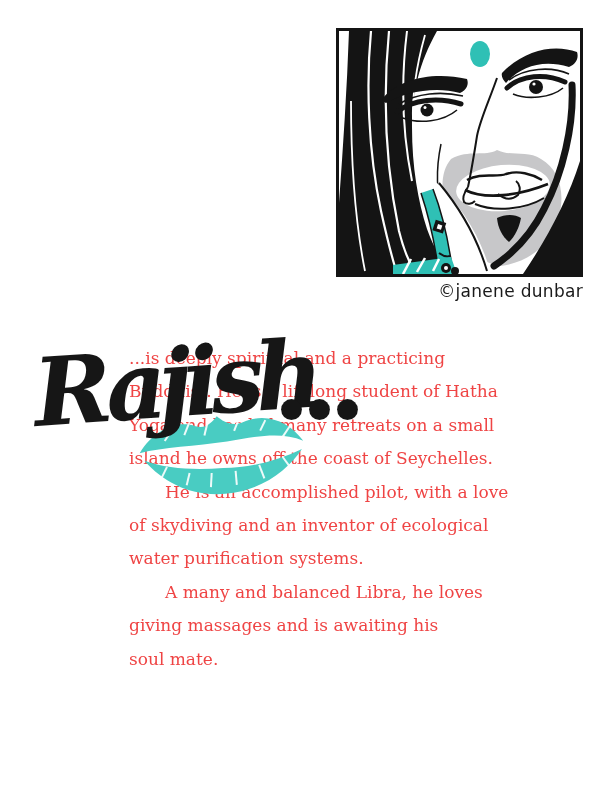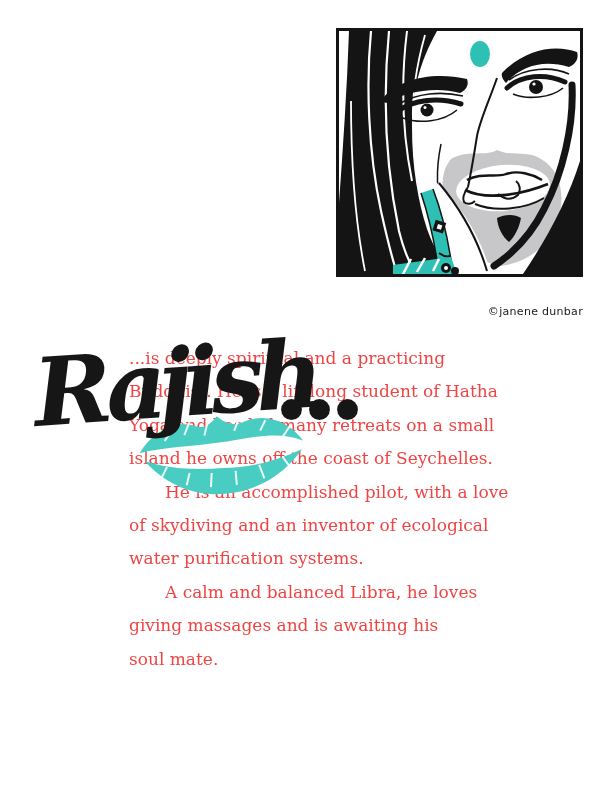--- a/index.html
+++ b/index.html
@@ -25,24 +25,23 @@
   }
   .portrait-frame svg { display: block; }
 
   .credit {
     position: absolute;
     top: 281px;
     left: 383px;
     width: 200px;
     text-align: right;
     font-family: "DejaVu Sans", sans-serif;
-    font-size: 11px;
+    font-size: 17px;
     letter-spacing: 0.3px;
     color: #1a1a1a;
-    margin-top: 24px;
   }
 
   
   .title-block { position: absolute; left: 0; top: 150px; width: 360px; height: 220px; }
   .lips-svg { position: absolute; left: 136px; top: 256px; z-index: 1; }
   .title-name {
     position: absolute;
     left: 34px;
     top: 196px;
     z-index: 2;
@@ -193,18 +192,18 @@
   </div>
 
   <div class="body-text">
     <p>...is deeply spiritual and a practicing
 Buddhist. He is a lifelong student of Hatha
 Yoga and has led many retreats on a small
 island he owns off the coast of Seychelles.</p>
     <p class="indent">He is an accomplished pilot, with a love
 of skydiving and an inventor of ecological
 water purification systems.</p>
-    <p class="indent">A calm and balanced Libra, he loves
+    <p class="indent">A many and balanced Libra, he loves
 giving massages and is awaiting his
 soul mate.</p>
   </div>
 
 </div>
 
 </body></html>

